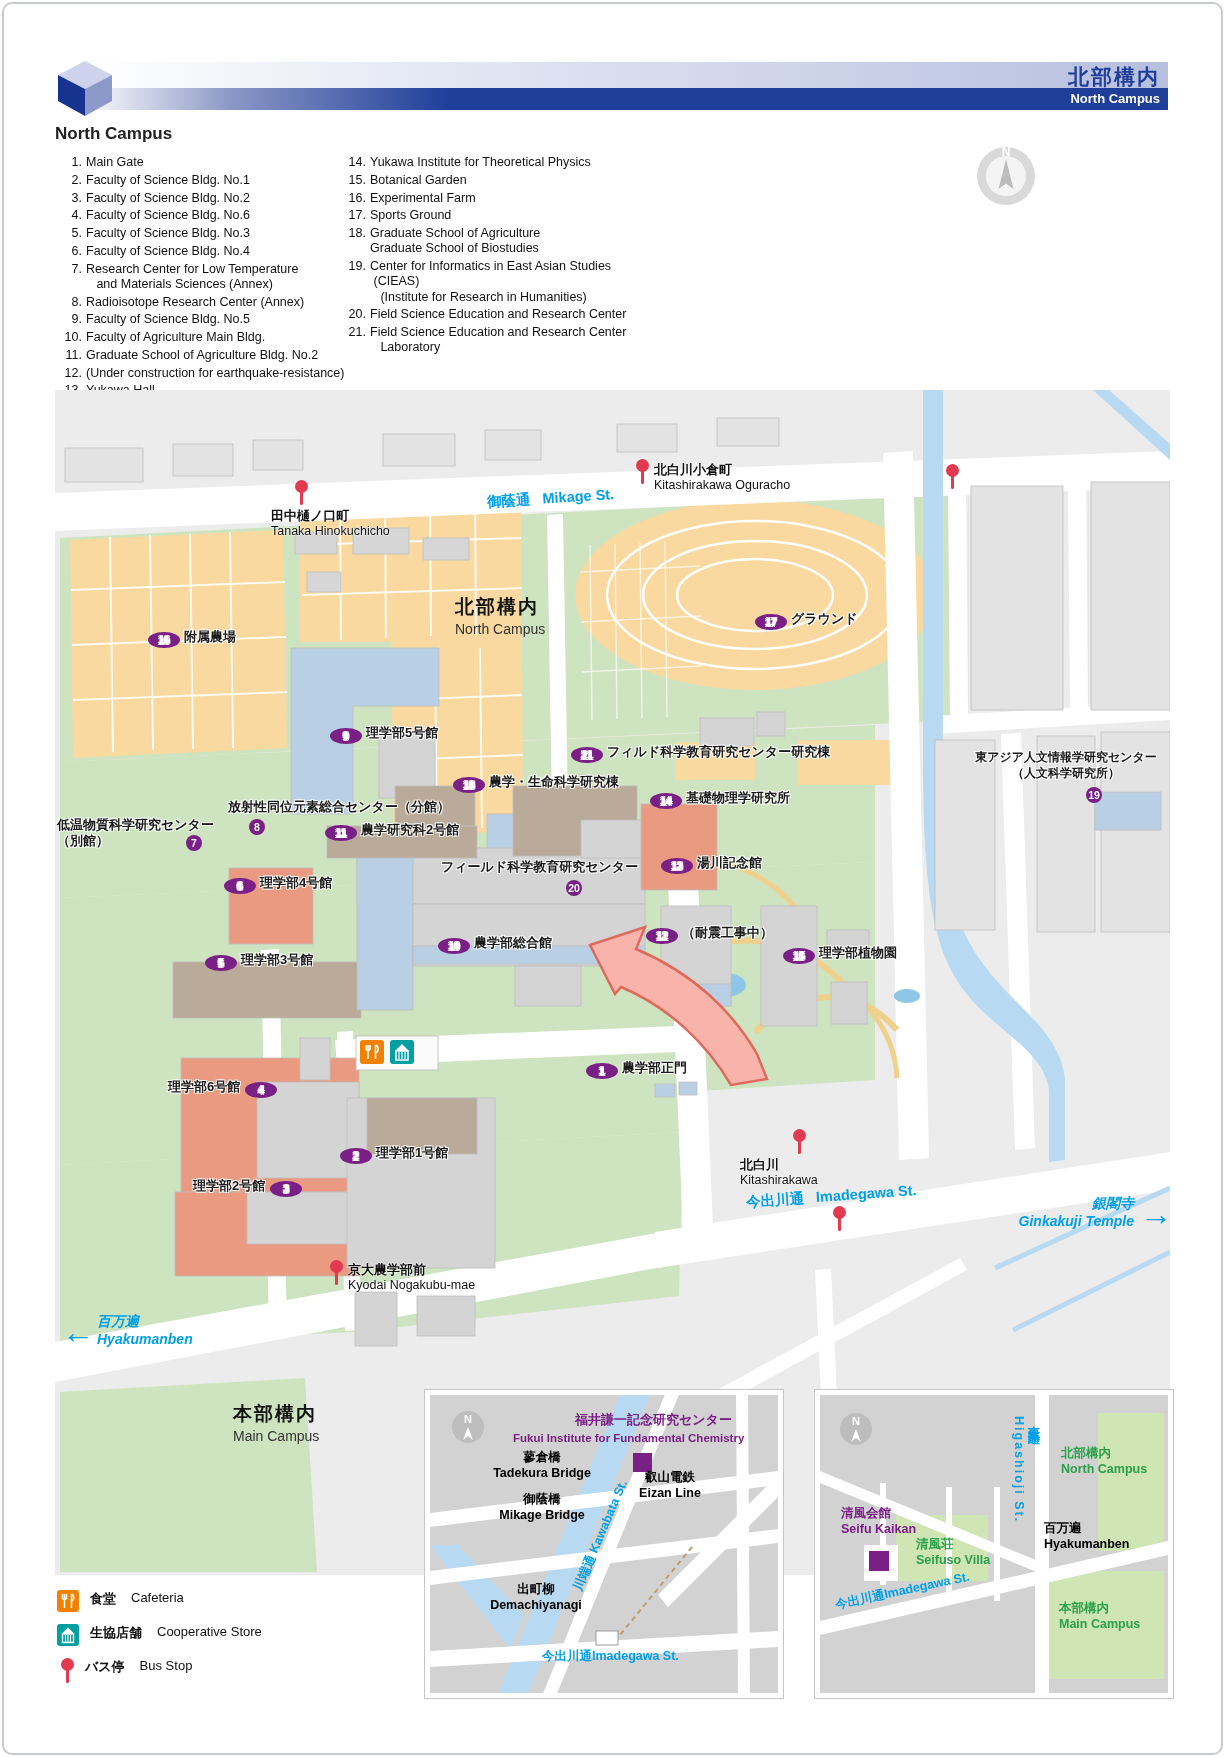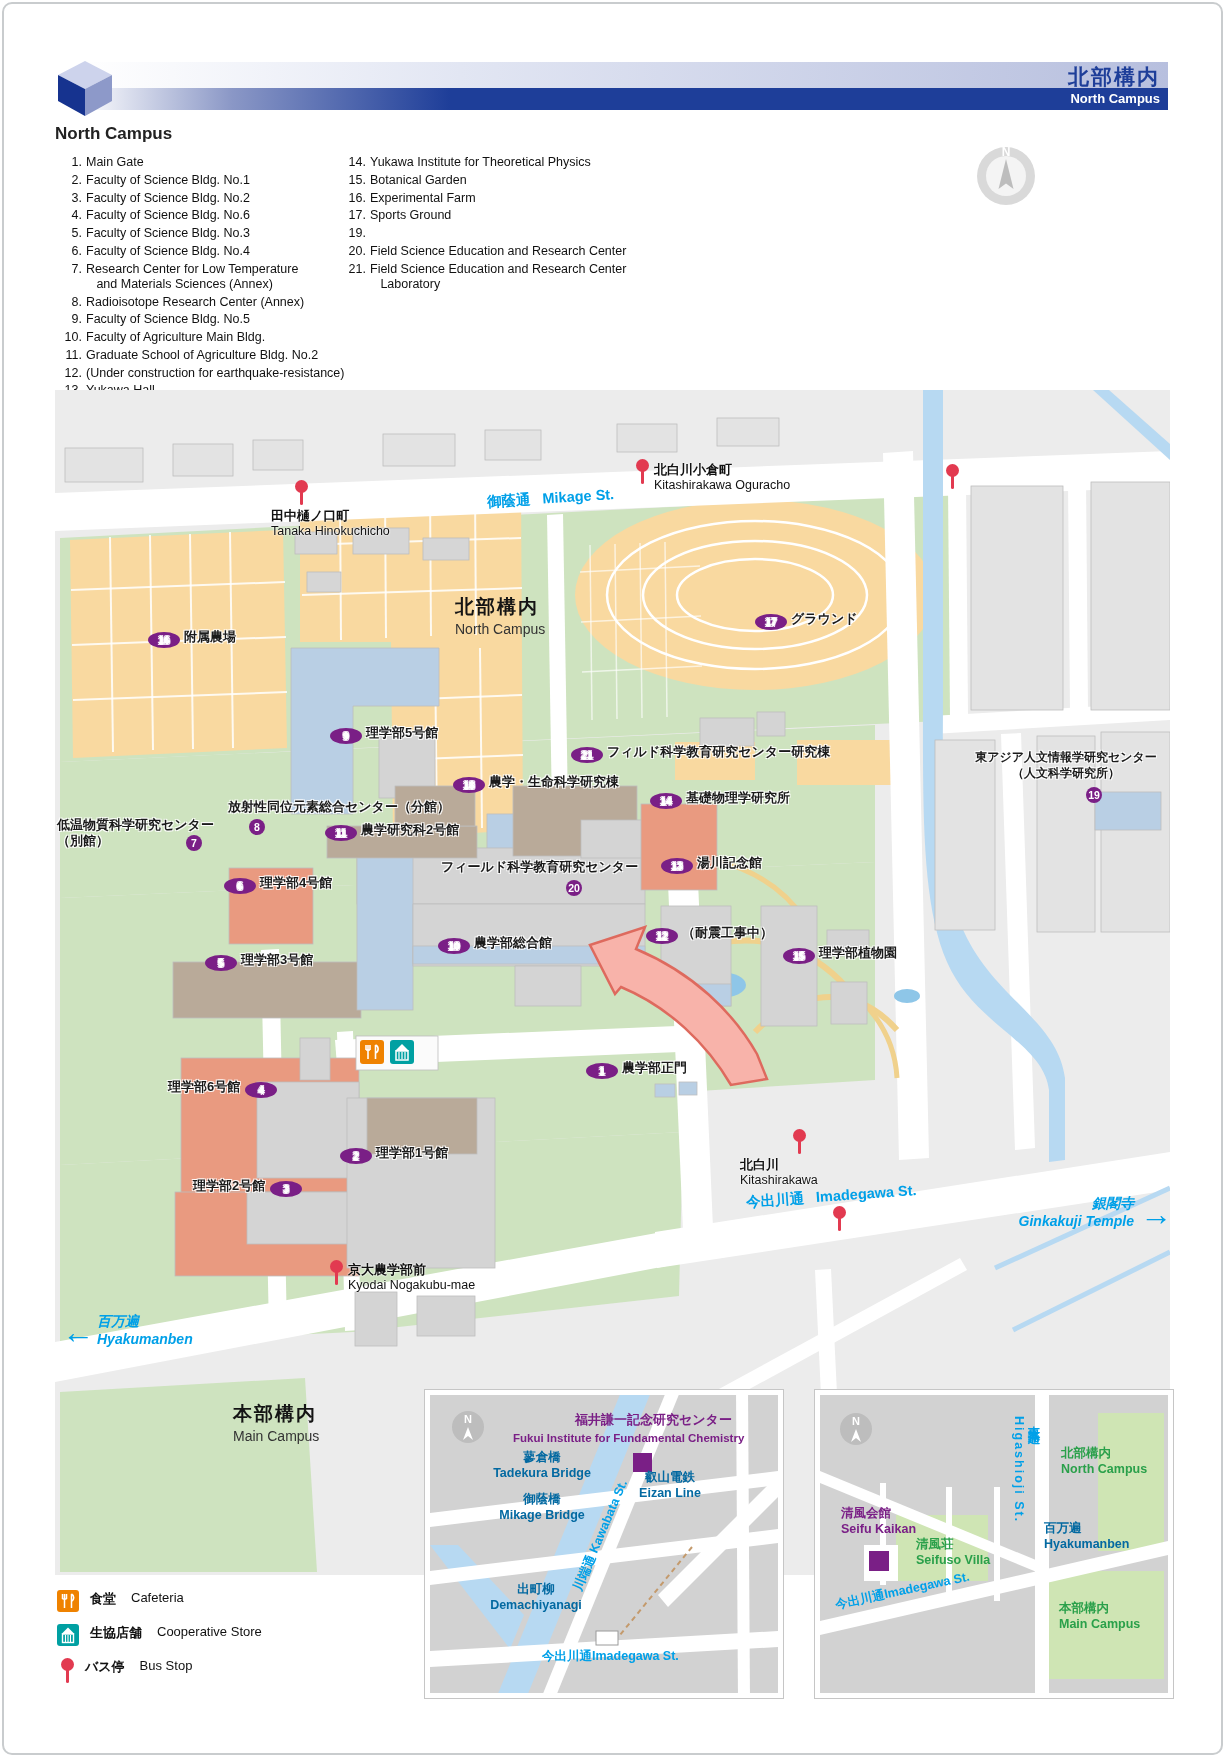--- a/index.html
+++ b/index.html
@@ -62,21 +62,21 @@
   .ic{width:22px;height:22px;border-radius:3px;flex:0 0 22px;display:inline-block;}
   .pin-inline{position:relative;width:13px;height:27px;flex:0 0 13px;display:inline-block;margin-left:4px;}
   .pin-inline::before{content:'';position:absolute;left:0;top:0;width:13px;height:13px;border-radius:50%;background:#e23a50;}
   .pin-inline::after{content:'';position:absolute;left:5px;top:11px;width:3.4px;height:14px;background:#e23a50;border-radius:2px;}
   .map-ic{position:absolute;width:24px;height:24px;z-index:11;}
   
   .inset{position:absolute;width:348px;height:298px;background:#d2d2d2;border:5px solid #fff;
          box-shadow:0 0 0 1px #c6c6c6;z-index:20;}
   #inset1{left:425px;top:1390px;}
   #inset2{left:815px;top:1390px;}
-  .itext{position:absolute;font-size:12.5px;line-height:15.5px;font-weight:600;white-space:pre-wrap;color:#0369a1;z-index:30;}
+  .itext{position:absolute;font-size:12.5px;line-height:15.5px;font-weight:600;white-space:pre-wrap;color:#000000;z-index:30;}
   .itext.center{text-align:center;}
   .itext.jp13{font-size:13px;}
   .itext.en115{font-size:11.5px;font-weight:700;padding-left:7px;}
   .purple{color:#7a1f86;}
   .green{color:#2aa04a;}
   .blue{color:#00a0e8;font-weight:700;}
   .vertical{writing-mode:vertical-rl;letter-spacing:2px;height:158px;}
   .rot67{transform:rotate(-67deg);transform-origin:left bottom;}
   .rotm13{transform:rotate(-12deg);transform-origin:left top;}
 </style>
@@ -162,21 +162,29 @@
     </div>
     <div class="lrow">
       <span class="no">16.</span>
       <span class="tx">Experimental Farm</span>
     </div>
     <div class="lrow">
       <span class="no">17.</span>
       <span class="tx">Sports Ground</span>
     </div>
     <div class="lrow">
+      <span class="no">18.</span>
+      <span class="tx">Graduate School of Agriculture
+Graduate School of Biostudies</span>
+    </div>
+    <div class="lrow">
       <span class="no">19.</span>
+      <span class="tx">Center for Informatics in East Asian Studies
+ (CIEAS)
+   (Institute for Research in Humanities)</span>
     </div>
     <div class="lrow">
       <span class="no">20.</span>
       <span class="tx">Field Science Education and Research Center</span>
     </div>
     <div class="lrow">
       <span class="no">21.</span>
       <span class="tx">Field Science Education and Research Center
    Laboratory</span>
     </div>

